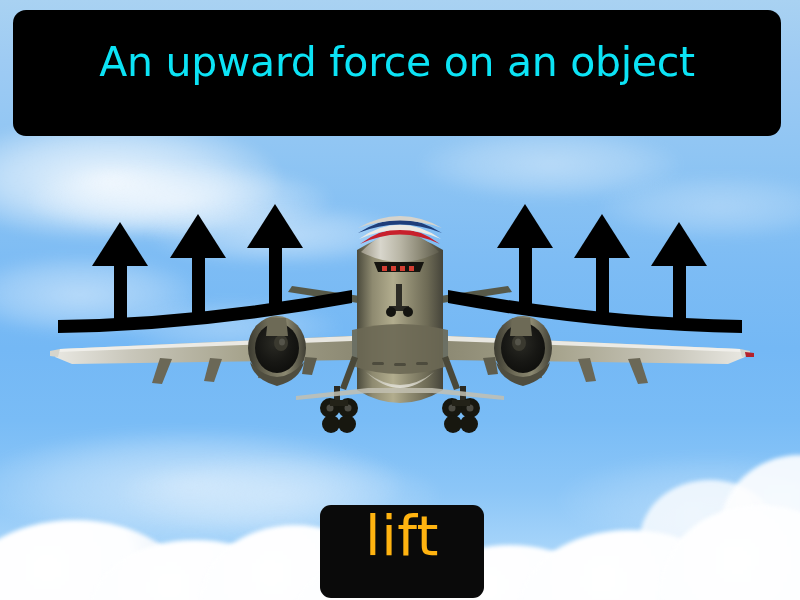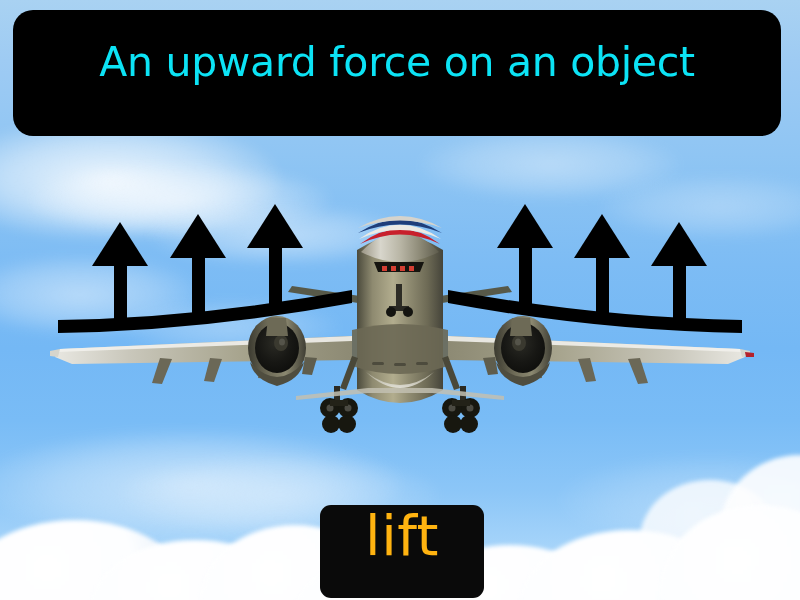--- a/index.html
+++ b/index.html
@@ -94,21 +94,21 @@
   }
 
   
   #definition-banner {
     position: absolute;
     left: 13px;
     top: 10px;
     width: 768px;
     height: 126px;
     background: #000000;
-    border-radius: 20px;
+    border-radius: 13px;
     display: flex;
     flex-direction: column;
     align-items: center;
     justify-content: center;
     box-sizing: border-box;
     padding: 2px 10px 22px 10px;
   }
   .def-line {
     color: #0ce3f5;
     font-family: "DejaVu Sans", sans-serif;

